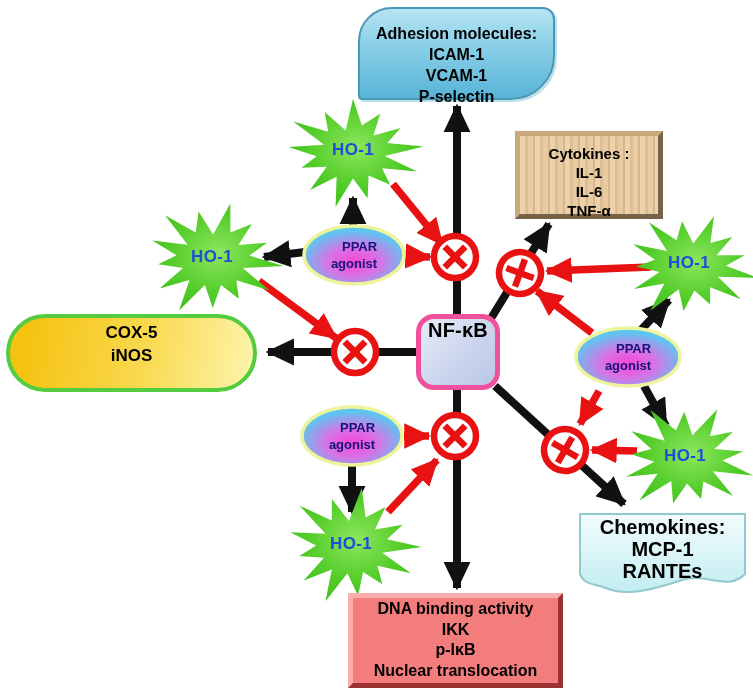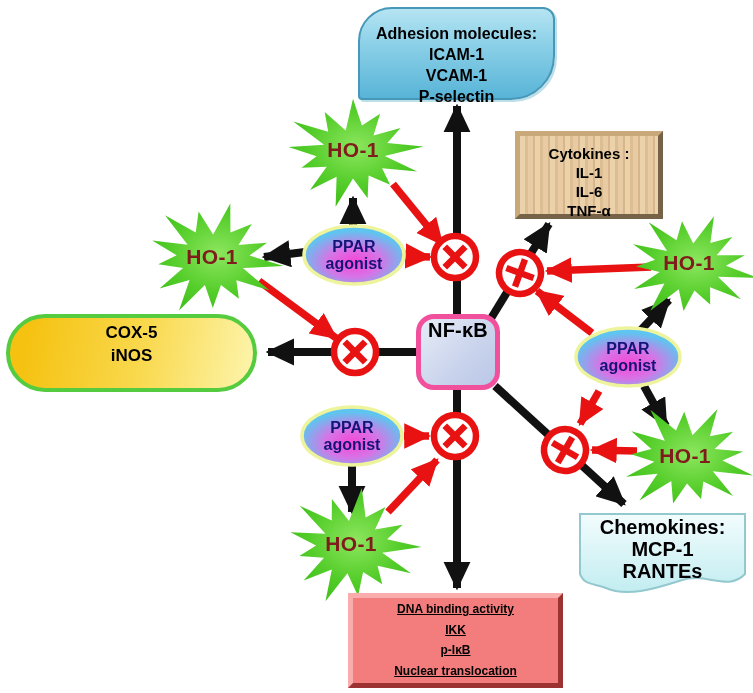--- a/index.html
+++ b/index.html
@@ -3,22 +3,22 @@
 <meta charset="utf-8">
 <style>
   html,body{margin:0;padding:0;background:#fff;}
   .canvas{
     position:relative;width:753px;height:693px;background:#ffffff;
     font-family:"Liberation Sans",sans-serif;font-weight:bold;color:#000;
     overflow:hidden;
   }
   svg.layer{position:absolute;left:0;top:0;}
   .lbl{position:absolute;transform:translate(-50%,-50%);text-align:center;white-space:nowrap;}
-  .ho1{font-size:21px;letter-spacing:.3px;color:#7f1d1d;}
-  .ppar{font-size:16px;line-height:17px;color:#141478;}
+  .ho1{font-size:17px;letter-spacing:.3px;color:#1d4ed8;}
+  .ppar{font-size:13px;line-height:17px;color:#141478;text-align:right;}
   .box{position:absolute;box-sizing:border-box;text-align:center;}
   .box div{white-space:nowrap;}
   .adhesion{
     left:358px;top:7px;width:197px;height:93px;
     background:linear-gradient(180deg,#b6e4f3 0%,#8dd1e8 38%,#58b4d7 100%);
     border:2px solid #4798b8;border-radius:34px 12px 44px 4px;
     padding-top:14px;font-size:16px;line-height:21px;
     box-shadow:2px 2px 0 #bcdfe8;
   }
   .cytokines{
@@ -37,21 +37,21 @@
     left:416px;top:314px;width:84px;height:76px;
     background:linear-gradient(135deg,#e6ecf7 0%,#c9d3ec 60%,#bac7e7 100%);
     border:5px solid #f0509c;border-radius:18px;
     display:flex;align-items:flex-start;justify-content:center;
     font-size:20px;letter-spacing:.2px;
   }
   .dna{
     left:348px;top:593px;width:215px;height:95px;
     background:#f37d7d;
     border:5px solid;border-color:#f9adad #9c3232 #9c3232 #f9adad;
-    padding-top:1px;font-size:12px;line-height:20.5px;text-decoration:underline;
+    padding-top:1px;font-size:16px;line-height:20.5px;
   }
   .chemo{
     left:580px;top:516px;width:165px;height:70px;
     font-size:20px;line-height:22px;background:transparent;
   }
 </style>
 </head>
 <body>
 
 <div class="canvas">

